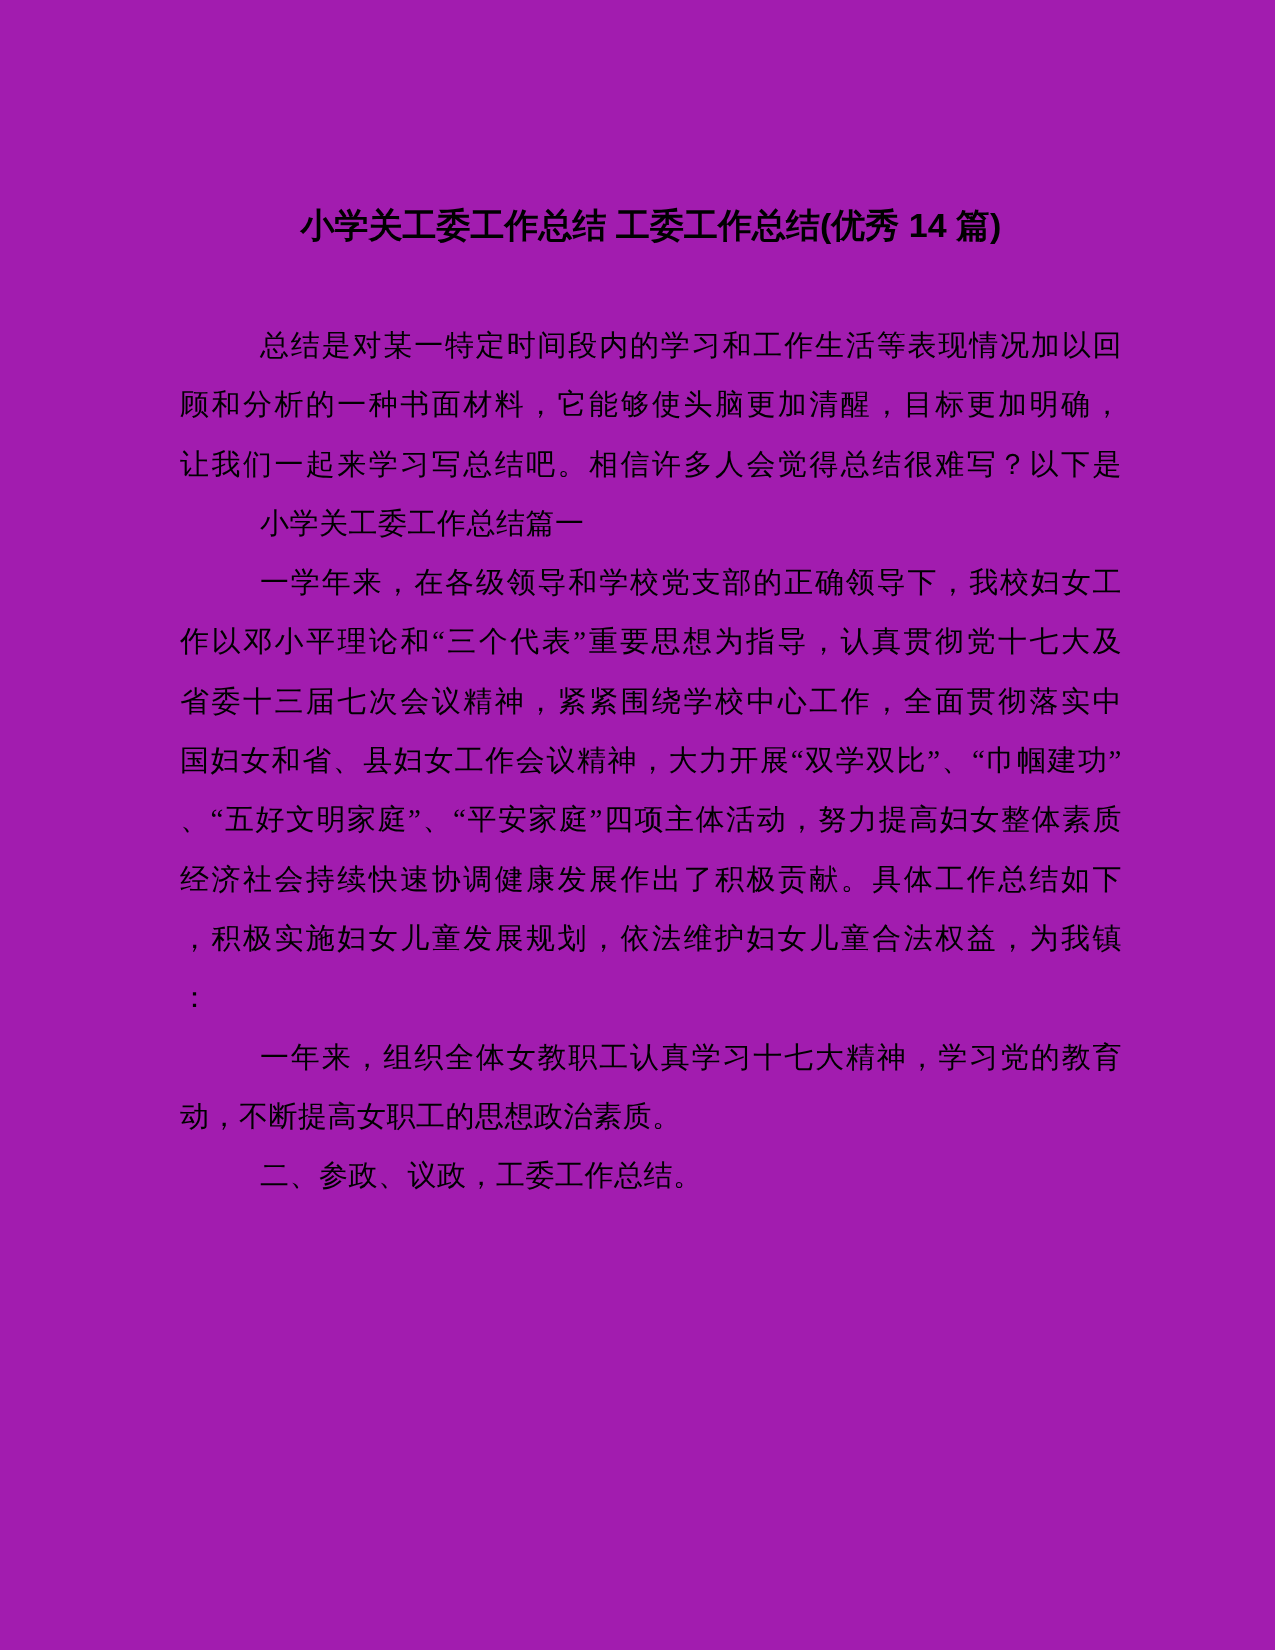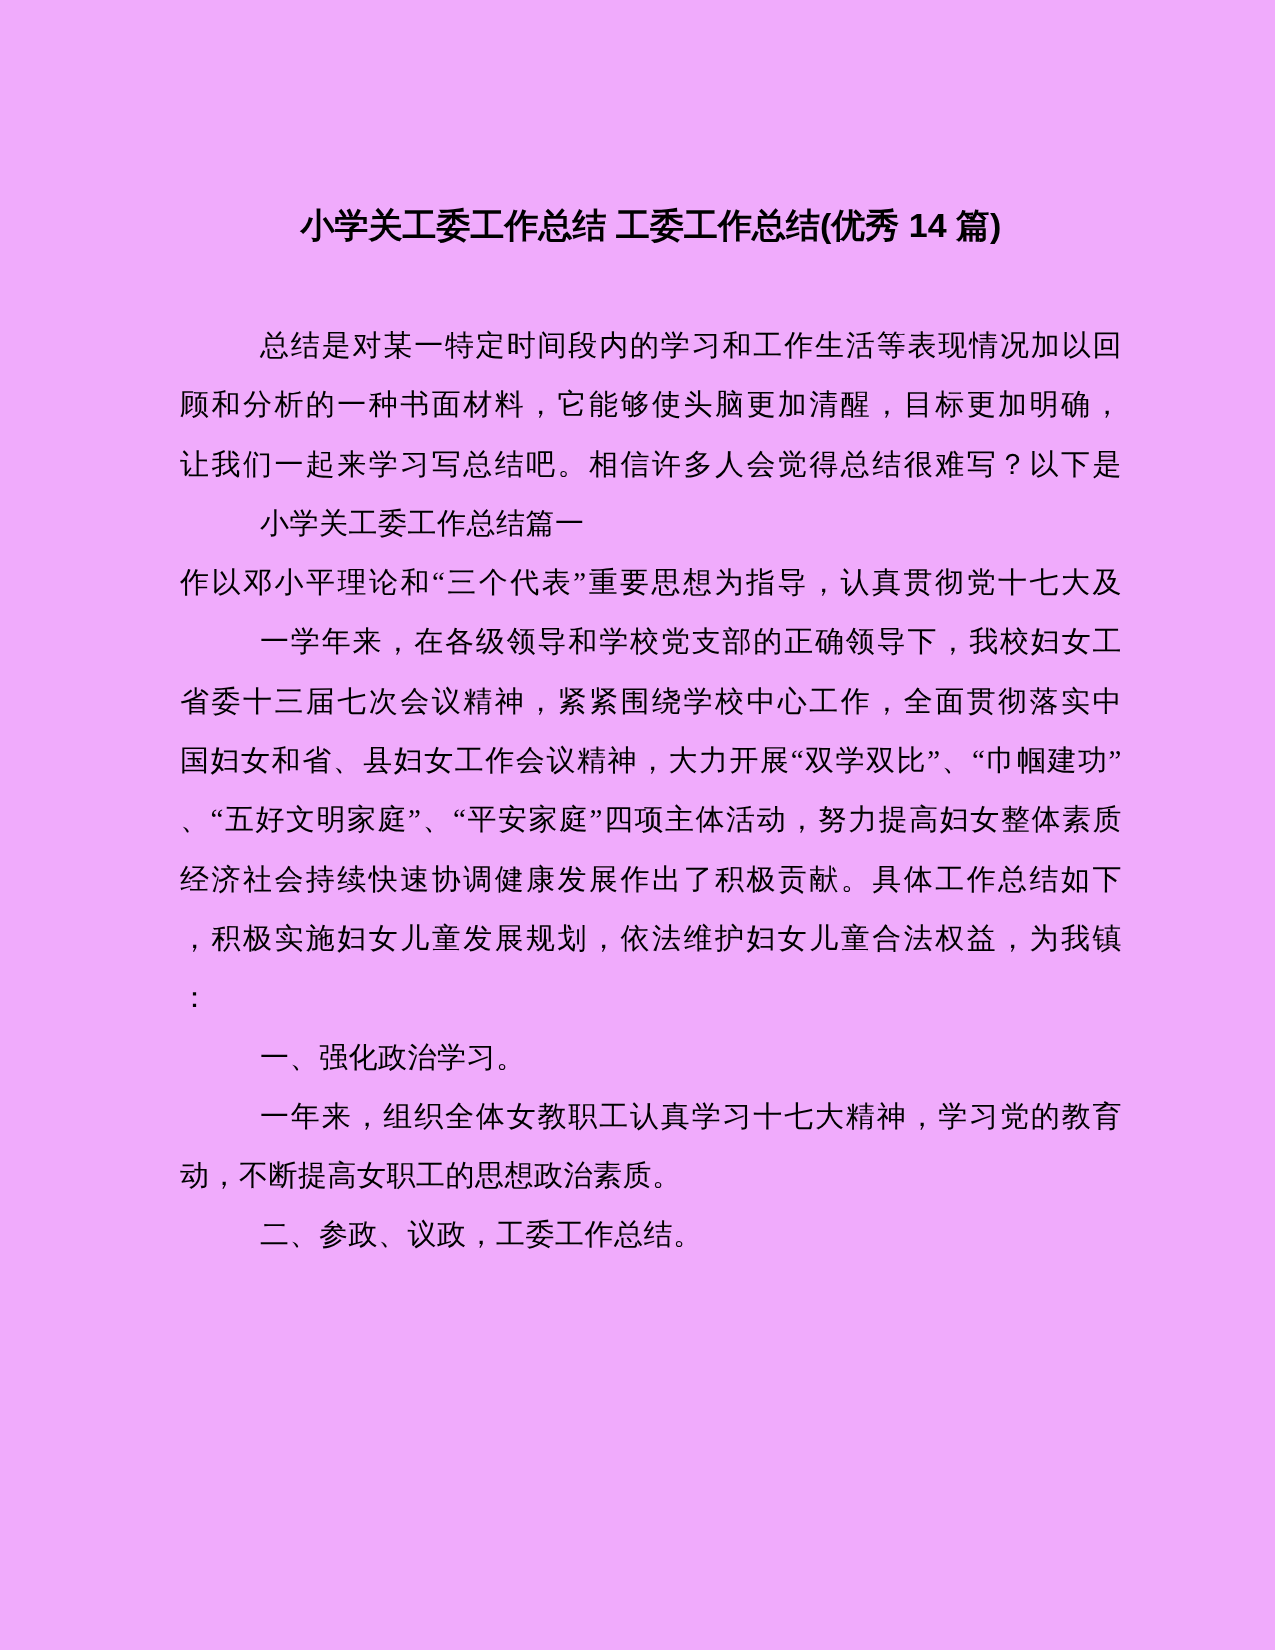--- a/index.html
+++ b/index.html
@@ -4,21 +4,21 @@
 <style>
   html, body {
     margin: 0;
     padding: 0;
     background: #ffffff;
   }
   .page {
     position: relative;
     width: 1275px;
     height: 1650px;
-    background: #f0abfc;
+    background: #a21caf;
     overflow: hidden;
   }
   .doc-title {
     position: absolute;
     top: 203px;
     left: 180px;
     width: 942px;
     margin: 0;
     text-align: center;
     white-space: nowrap;
@@ -56,26 +56,25 @@
 </head>
 <body>
 
 <div class="page">
   <h1 class="doc-title">小学关工委工作总结 工委工作总结(优秀 14 篇)</h1>
   <div class="doc-body">
       <div class="line first">总结是对某一特定时间段内的学习和工作生活等表现情况加以回</div>
       <div class="line">顾和分析的一种书面材料，它能够使头脑更加清醒，目标更加明确，</div>
       <div class="line">让我们一起来学习写总结吧。相信许多人会觉得总结很难写？以下是</div>
       <div class="line first last">小学关工委工作总结篇一</div>
+      <div class="line first">一学年来，在各级领导和学校党支部的正确领导下，我校妇女工</div>
       <div class="line">作以邓小平理论和“三个代表”重要思想为指导，认真贯彻党十七大及</div>
-      <div class="line first">一学年来，在各级领导和学校党支部的正确领导下，我校妇女工</div>
       <div class="line">省委十三届七次会议精神，紧紧围绕学校中心工作，全面贯彻落实中</div>
       <div class="line">国妇女和省、县妇女工作会议精神，大力开展“双学双比”、“巾帼建功”</div>
       <div class="line">、“五好文明家庭”、“平安家庭”四项主体活动，努力提高妇女整体素质</div>
       <div class="line">经济社会持续快速协调健康发展作出了积极贡献。具体工作总结如下</div>
       <div class="line">，积极实施妇女儿童发展规划，依法维护妇女儿童合法权益，为我镇</div>
       <div class="line last">：</div>
-      <div class="line first last">一、强化政治学习。</div>
       <div class="line first">一年来，组织全体女教职工认真学习十七大精神，学习党的教育</div>
       <div class="line last">动，不断提高女职工的思想政治素质。</div>
       <div class="line first last">二、参政、议政，工委工作总结。</div>
     </div>
 </div>
 
 </body></html>

